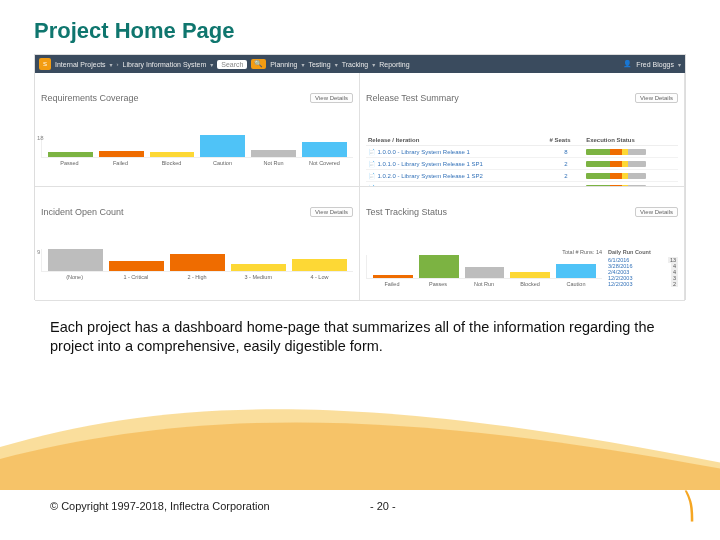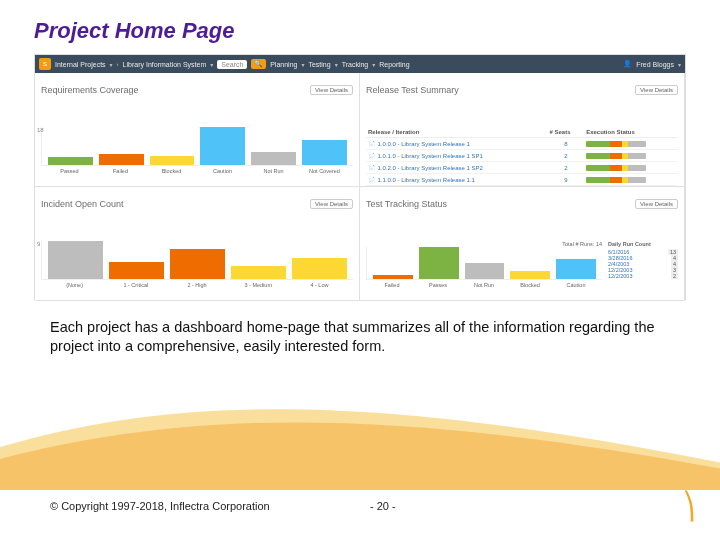--- a/index.html
+++ b/index.html
@@ -1,28 +1,28 @@
 <!DOCTYPE html>
 <html><head>
 <meta charset="utf-8">
 <style>
   * { box-sizing: border-box; margin: 0; padding: 0; }
   html, body { width: 720px; height: 540px; font-family: Arial, Helvetica, sans-serif; background: #fff; color: #222; }
   .slide { position: relative; width: 720px; height: 540px; overflow: hidden; }
-  .title { position: absolute; left: 34px; top: 18px; font-size: 22px; font-weight: 700; color: #4c1d95; font-style: italic; }
+  .title { position: absolute; left: 34px; top: 18px; font-size: 22px; font-weight: 700; color: #0f766e; }
   .shot { position: absolute; left: 34px; top: 54px; width: 652px; height: 246px; background: #f3f3f3; border: 1px solid #ddd; font-size: 7px; }
   .toolbar { display: flex; align-items: center; height: 18px; background: #3a4b5e; color: #e8e8e8; padding: 0 4px; gap: 4px; }
   .tool-logo { width: 12px; height: 12px; background: #f39c12; border-radius: 2px; display: flex; align-items: center; justify-content: center; color: #fff; font-size: 6px; }
   .tool-link { color: #e8e8e8; white-space: nowrap; }
   .tool-caret { font-size: 6px; opacity: .7; }
   .tool-search { background: #fff; color: #888; padding: 1px 4px; border-radius: 2px; }
   .tool-searchbtn { background: #f39c12; color: #fff; padding: 1px 3px; border-radius: 2px; }
   .tool-spacer { flex: 1; }
   .grid { display: grid; grid-template-columns: 1fr 1fr; grid-template-rows: 1fr 1fr; height: 228px; }
-  .widget { background: #fff; border-right: 1px solid #e0e0e0; border-bottom: 1px solid #e0e0e0; display: flex; flex-direction: column; padding: 12px 6px; overflow: hidden; gap: 30px; }
+  .widget { background: #fff; border-right: 1px solid #e0e0e0; border-bottom: 1px solid #e0e0e0; display: flex; flex-direction: column; padding: 20px 6px; overflow: hidden; gap: 30px; }
   .whead { display: flex; justify-content: space-between; align-items: center; margin-bottom: 2px; }
   .wtitle { font-size: 9px; color: #6d6d6d; font-weight: 400; }
   .wbtn { font-size: 6px; background: #fdfdfd; border: 1px solid #ccc; padding: 1px 4px; color: #666; border-radius: 2px; }
   .chart { flex: 1; display: flex; flex-direction: column; }
   .bars { flex: 1; display: flex; align-items: flex-end; gap: 6px; padding: 0 6px; border-left: 1px solid #eee; border-bottom: 1px solid #eee; }
   .bar { flex: 1; }
   .ytick { position: absolute; font-size: 6px; color: #888; }
   .xticks { display: flex; gap: 6px; padding: 0 6px; margin-top: 2px; }
   .xtick { flex: 1; font-size: 5.5px; color: #666; text-align: center; white-space: nowrap; overflow: hidden; }
   .tbl { width: 100%; font-size: 6px; border-collapse: collapse; }
@@ -269,21 +269,21 @@
                   <span>2</span>
                 </div>
               </div>
           </div>
         </div>
       </div>
     </div>
   </div>
 
   <div class="body-text">
-    <p>Each project has a dashboard home-page that summarizes all of the information regarding the project into a comprehensive, easily interested form.</p>
+    <p>Each project has a dashboard home-page that summarizes all of the information regarding the project into a comprehensive, easily digestible form.</p>
   </div>
 
   <svg class="swoosh" viewBox="0 0 820 110" preserveAspectRatio="none">
     <path d="M0,80 C200,10 420,10 820,95 L820,110 L0,110 Z" fill="#f6c24a" opacity="0.55"></path>
     <path d="M0,90 C220,25 440,25 820,100 L820,110 L0,110 Z" fill="#f2a12a" opacity="0.45"></path>
   </svg>
 
   <div class="footer-copy">© Copyright 1997-2018, Inflectra Corporation</div>
   <div class="footer-page">- 20 -</div>
 

